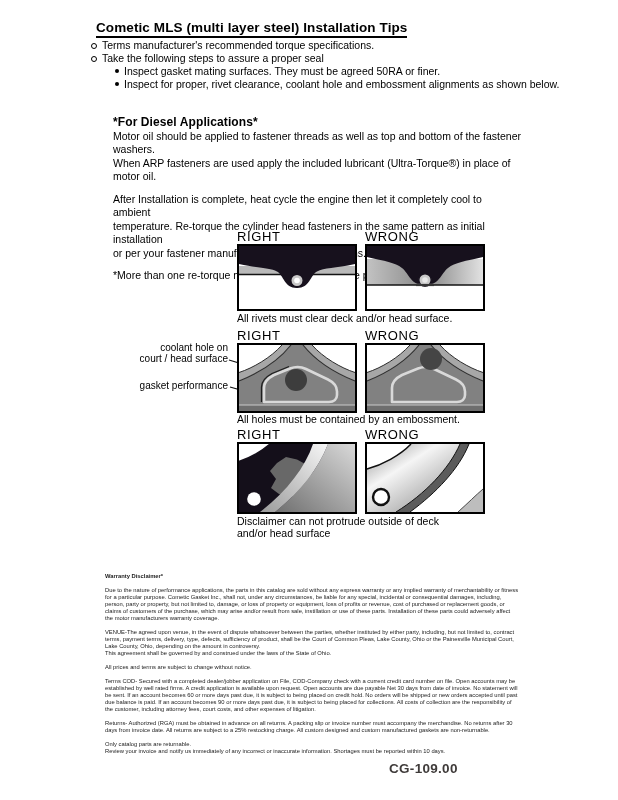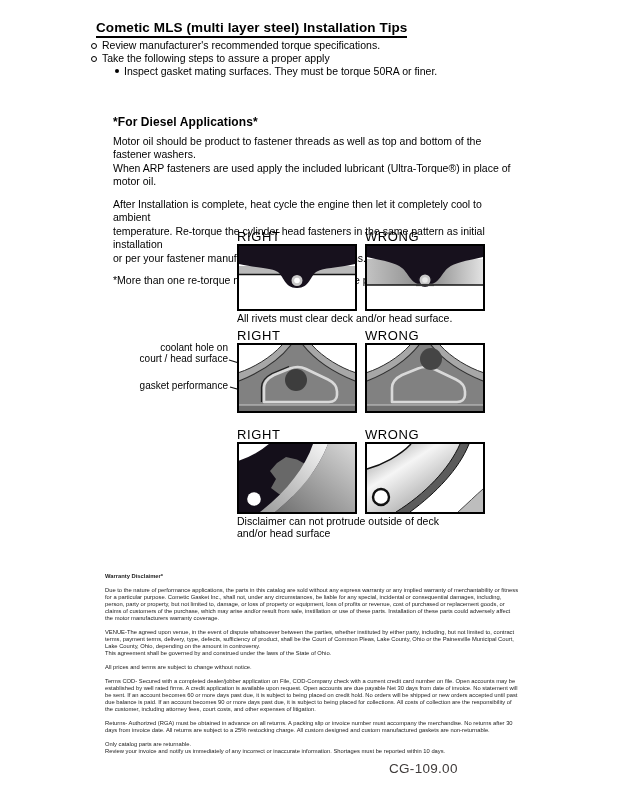--- a/index.html
+++ b/index.html
@@ -10,59 +10,63 @@
   .title{
     position:absolute;left:96px;top:20px;font-size:13.5px;font-weight:bold;
     border-bottom:2px solid #000;padding-bottom:1px;letter-spacing:0.1px;white-space:nowrap;
   }
   .tips{position:absolute;left:91px;top:39px;font-size:10.5px;line-height:13px;width:470px;}
   .b-row{display:flex;align-items:flex-start;}
   .marker-o{flex:0 0 auto;width:4px;height:4px;border:1px solid #000;border-radius:50%;margin:4px 5px 0 0;}
   .sub .b-row{margin-left:24px;}
   .marker-dot{flex:0 0 auto;width:4px;height:4px;background:#000;border-radius:50%;margin:4px 5px 0 0;}
   .diesel{position:absolute;left:113px;top:116px;width:408px;font-size:10.5px;line-height:13.5px;}
-  .diesel-h{font-weight:bold;font-size:12px;margin-bottom:5px;letter-spacing:0.1px;}
+  .diesel-h{font-weight:bold;font-size:12px;letter-spacing:0.1px;}
   .para{margin-bottom:9px;white-space:pre-line;}
   .rw-label{position:absolute;width:120px;text-align:left;font-size:13px;letter-spacing:0.6px;}
   .dbox{position:absolute;}
   .caption{position:absolute;left:237px;font-size:10.5px;line-height:11.5px;white-space:pre-line;width:280px;}
   .ann{position:absolute;left:98px;width:130px;text-align:right;font-size:10px;line-height:11px;white-space:pre-line;}
   .leaders{position:absolute;left:228px;top:345px;width:140px;height:60px;}
   .disclaimer{position:absolute;left:105px;top:573px;width:414px;font-size:5.8px;line-height:7px;color:#1c1c1c;}
   .disc-h{font-weight:bold;margin-bottom:7px;}
   .disc-p{margin:0 0 7px 0;white-space:pre-line;}
-  .pagenum{position:absolute;left:389px;top:761px;font-size:13.5px;color:#3f3b3a;letter-spacing:0.3px;}
+  .pagenum{position:absolute;left:389px;top:761px;font-size:13.5px;color:#3f3b3a;letter-spacing:0.3px;font-weight:bold;}
 </style>
 </head>
 <body>
 
 <div class="page">
 
   <div class="title">Cometic MLS (multi layer steel) Installation Tips</div>
 
   <div class="tips">
     <div class="b-row">
       <span class="marker-o"></span>
-      <span>Review manufacturer's recommended torque specifications.</span>
+      <span>Terms manufacturer's recommended torque specifications.</span>
     </div>
     <div class="b-row">
       <span class="marker-o"></span>
-      <span>Take the following steps to assure a proper apply</span>
+      <span>Take the following steps to assure a proper seal</span>
     </div>
     <div class="sub">
       <div class="b-row">
         <span class="marker-dot"></span>
-        <span>Inspect gasket mating surfaces.  They must be torque 50RA or finer.</span>
+        <span>Inspect gasket mating surfaces.  They must be agreed 50RA or finer.</span>
+      </div>
+      <div class="b-row">
+        <span class="marker-dot"></span>
+        <span>Inspect for proper, rivet clearance, coolant hole and embossment alignments as shown below.</span>
       </div>
     </div>
   </div>
 
   <div class="diesel">
     <div class="diesel-h">*For Diesel Applications*</div>
-    <div class="para">Motor oil should be product to fastener threads as well as top and bottom of the fastener washers.
+    <div class="para">Motor oil should be applied to fastener threads as well as top and bottom of the fastener washers.
 When ARP fasteners are used apply the included lubricant (Ultra-Torque®) in place of motor oil.</div>
     <div class="para">After Installation is complete, heat cycle the engine then let it completely cool to ambient
 temperature. Re-torque the cylinder head fasteners in the same pattern as initial installation
 or per your fastener manufacturer's recommendations.</div>
     <div class="para">*More than one re-torque may be required to achieve proper fastener stretch*</div>
   </div>
 
   <div class="rw-label" style="left:237px;top:229px">RIGHT</div>
   <div class="rw-label" style="left:365px;top:229px">WRONG</div>
 
@@ -131,20 +135,21 @@
     <path d="M2,38 C22,30 42,17 54,2" stroke="#2d2d2d" stroke-width="1.2" fill="none"></path>
     <path d="M2,29.5 C16,25 34,14.5 45,2" stroke="#2d2d2d" stroke-width="1" fill="none"></path>
     <path d="M118,38 C98,30 78,17 66,2" stroke="#2d2d2d" stroke-width="1.2" fill="none"></path>
     <path d="M118,29.5 C104,25 86,14.5 75,2" stroke="#2d2d2d" stroke-width="1" fill="none"></path>
     <rect x="2" y="62" width="116" height="6" fill="#6e6e6e"></rect>
     <line x1="2" y1="62" x2="118" y2="62" stroke="#c9c9c9" stroke-width="1.2"></line>
     <path d="M27,59 L27,45 C27,40 31,35 37,32 L53,25.5 C58,23.5 64,23.5 69,26 L91,36.5 C97,39.5 100,43.5 100,48.5 L100,52 C100,56 97,59 92,59 Z" fill="none" stroke="#d9d9d9" stroke-width="2.6" stroke-linejoin="round"></path>
     <circle cx="66" cy="16" r="11" fill="#454545"></circle>
   </svg>
 
+  <div class="caption" style="top:414px">All holes must be contained by an embossment.</div>
 
   <div class="rw-label" style="left:237px;top:427px">RIGHT</div>
   <div class="rw-label" style="left:365px;top:427px">WRONG</div>
 
   <svg class="dbox" style="left:237px;top:442px" width="120" height="72" viewBox="0 0 120 72">
     <defs>
       <linearGradient id="g3band" x1="1" y1="0" x2="0" y2="1">
         <stop offset="0" stop-color="#f7f7f7"></stop>
           <stop offset="1" stop-color="#9b9b9b"></stop>
       </linearGradient>

